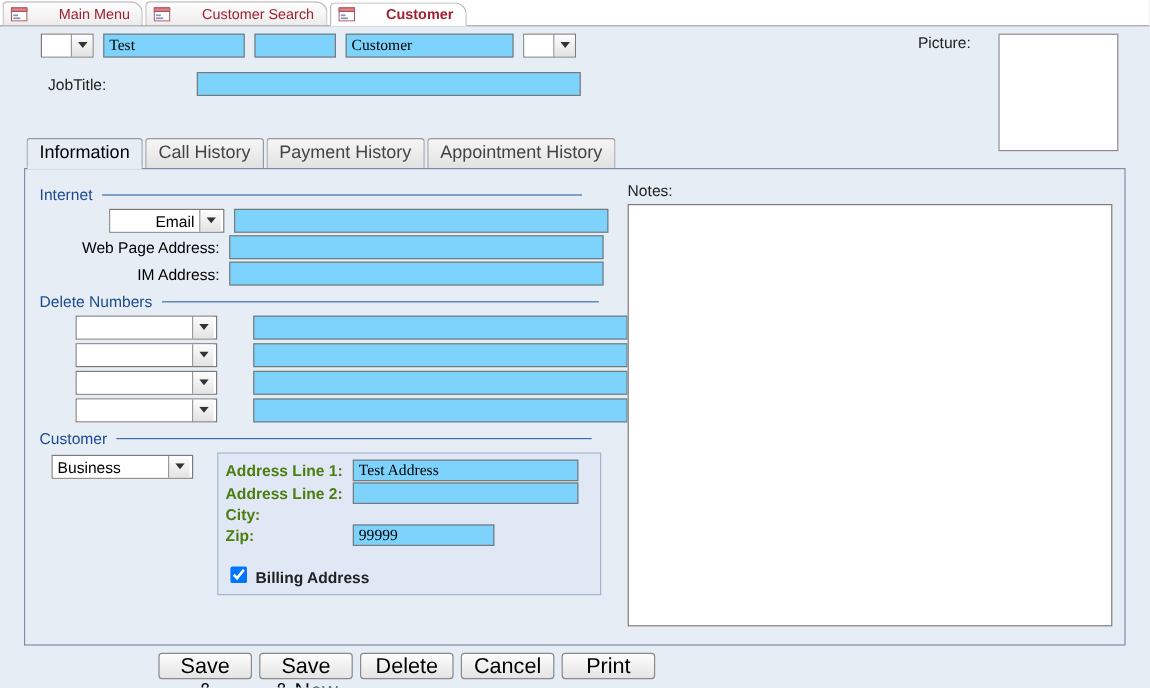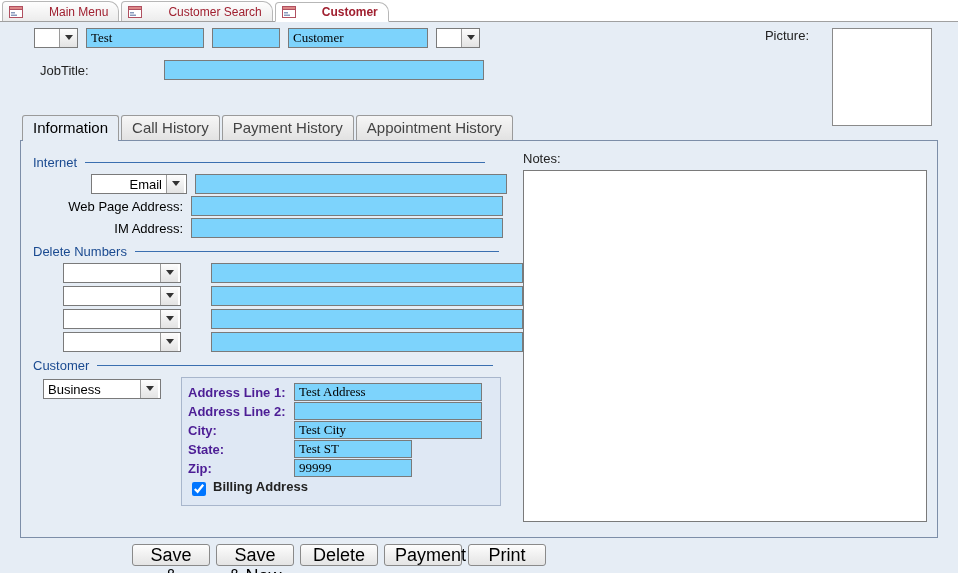--- a/index.html
+++ b/index.html
@@ -223,27 +223,27 @@
   .address-area .combo-field { width: 118px; margin-left: 10px; margin-top:2px;}
   .address-area .combo-field input{ width: 96px;}
 
   .address-box {
     border: 1px solid #a8b6cc;
     background: #dfe8f4;
     padding: 4px 6px 6px 6px;
     width: 320px;
   }
   .address-box .row { margin: 1px 0; }
-  .address-box label.fld { width: 98px; font-weight: 600; color:#4c1d95;}
+  .address-box label.fld { width: 98px; font-weight: 600; color:#4d7c0f;}
   .address-box .text-input { height: 18px; }
   .addr-l1 { width: 188px; }
   .addr-city { width: 188px; }
   .addr-st { width: 118px; }
   .addr-zip { width: 118px; }
-  .billing-row { display:flex; align-items:flex-start; gap:4px; margin-top:2px;}
+  .billing-row { display:flex; align-items:flex-end; gap:4px; margin-top:14px;}
   .billing-row input[type=checkbox]{ width:14px;height:14px;}
   .billing-row span{ font-weight:600; }
 
   .notes-area {
     position: absolute;
     left: 502px;
     top: 10px;
   }
   .notes-area label {
     display: block;
@@ -460,25 +460,20 @@
             <div class="row">
               <label class="fld">Address Line 1:</label>
               <input class="text-input addr-l1" value="Test Address" style="">
             </div>
             <div class="row">
               <label class="fld">Address Line 2:</label>
               <input class="text-input addr-l1" style="">
             </div>
             <div class="row">
               <label class="fld">City:</label>
-              <input class="text-input addr-city" value="Test City" style="">
-            </div>
-            <div class="row">
-              <label class="fld">State:</label>
-              <input class="text-input addr-st" value="Test ST" style="">
             </div>
             <div class="row">
               <label class="fld">Zip:</label>
               <input class="text-input addr-zip" value="99999" style="">
             </div>
             <div class="billing-row">
               <input type="checkbox" checked="" style="">
               <span>Billing Address</span>
             </div>
           </div>
@@ -490,17 +485,17 @@
         <textarea class="notes-box" style=""></textarea>
       </div>
 
     </div>
   </div>
 
   <div class="button-bar">
     <button class="btn">Save &amp; Close</button>
     <button class="btn">Save &amp; New</button>
     <button class="btn">Delete</button>
-    <button class="btn">Payment</button>
+    <button class="btn">Cancel</button>
     <button class="btn">Print</button>
   </div>
 
 </div>
 
 </body></html>

